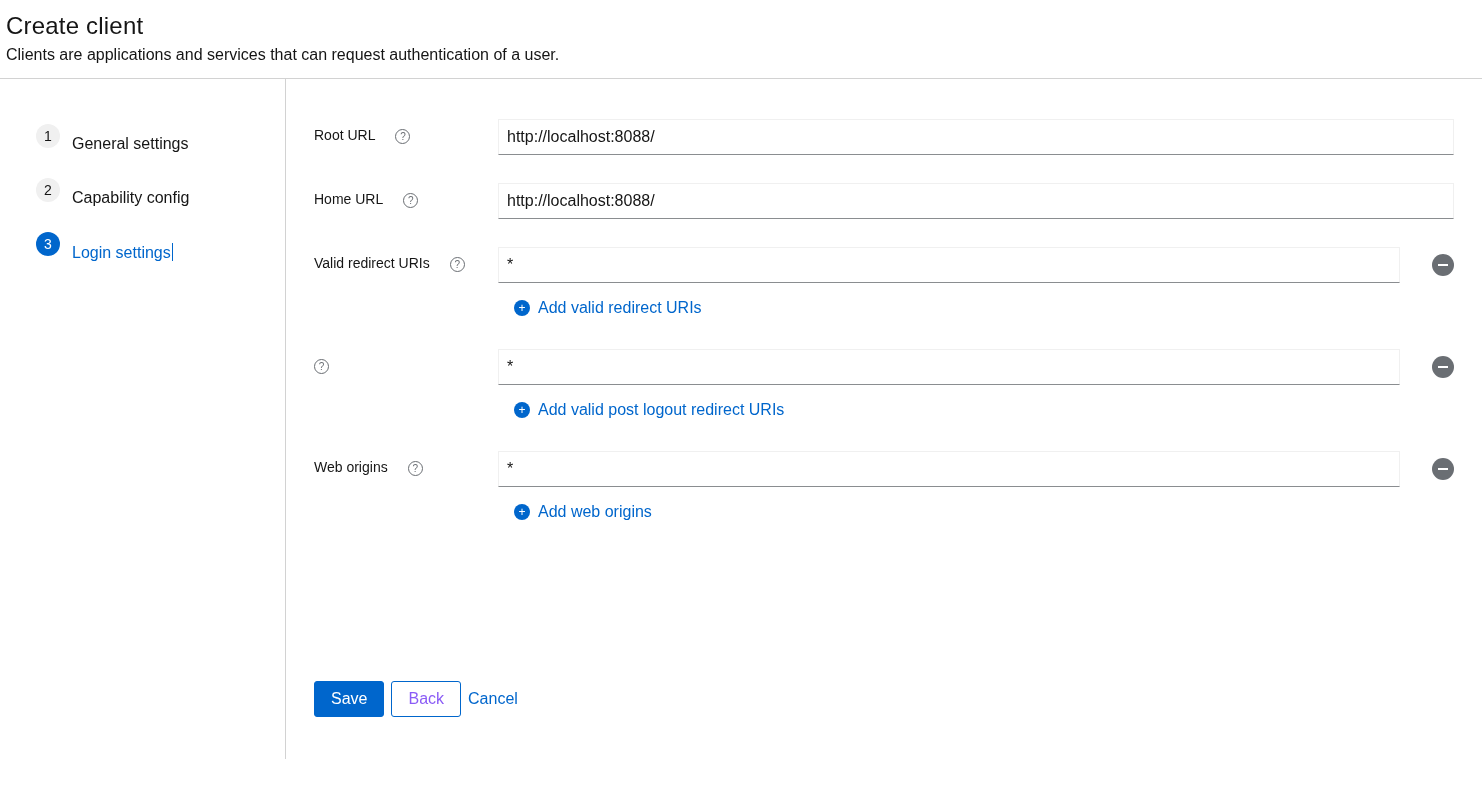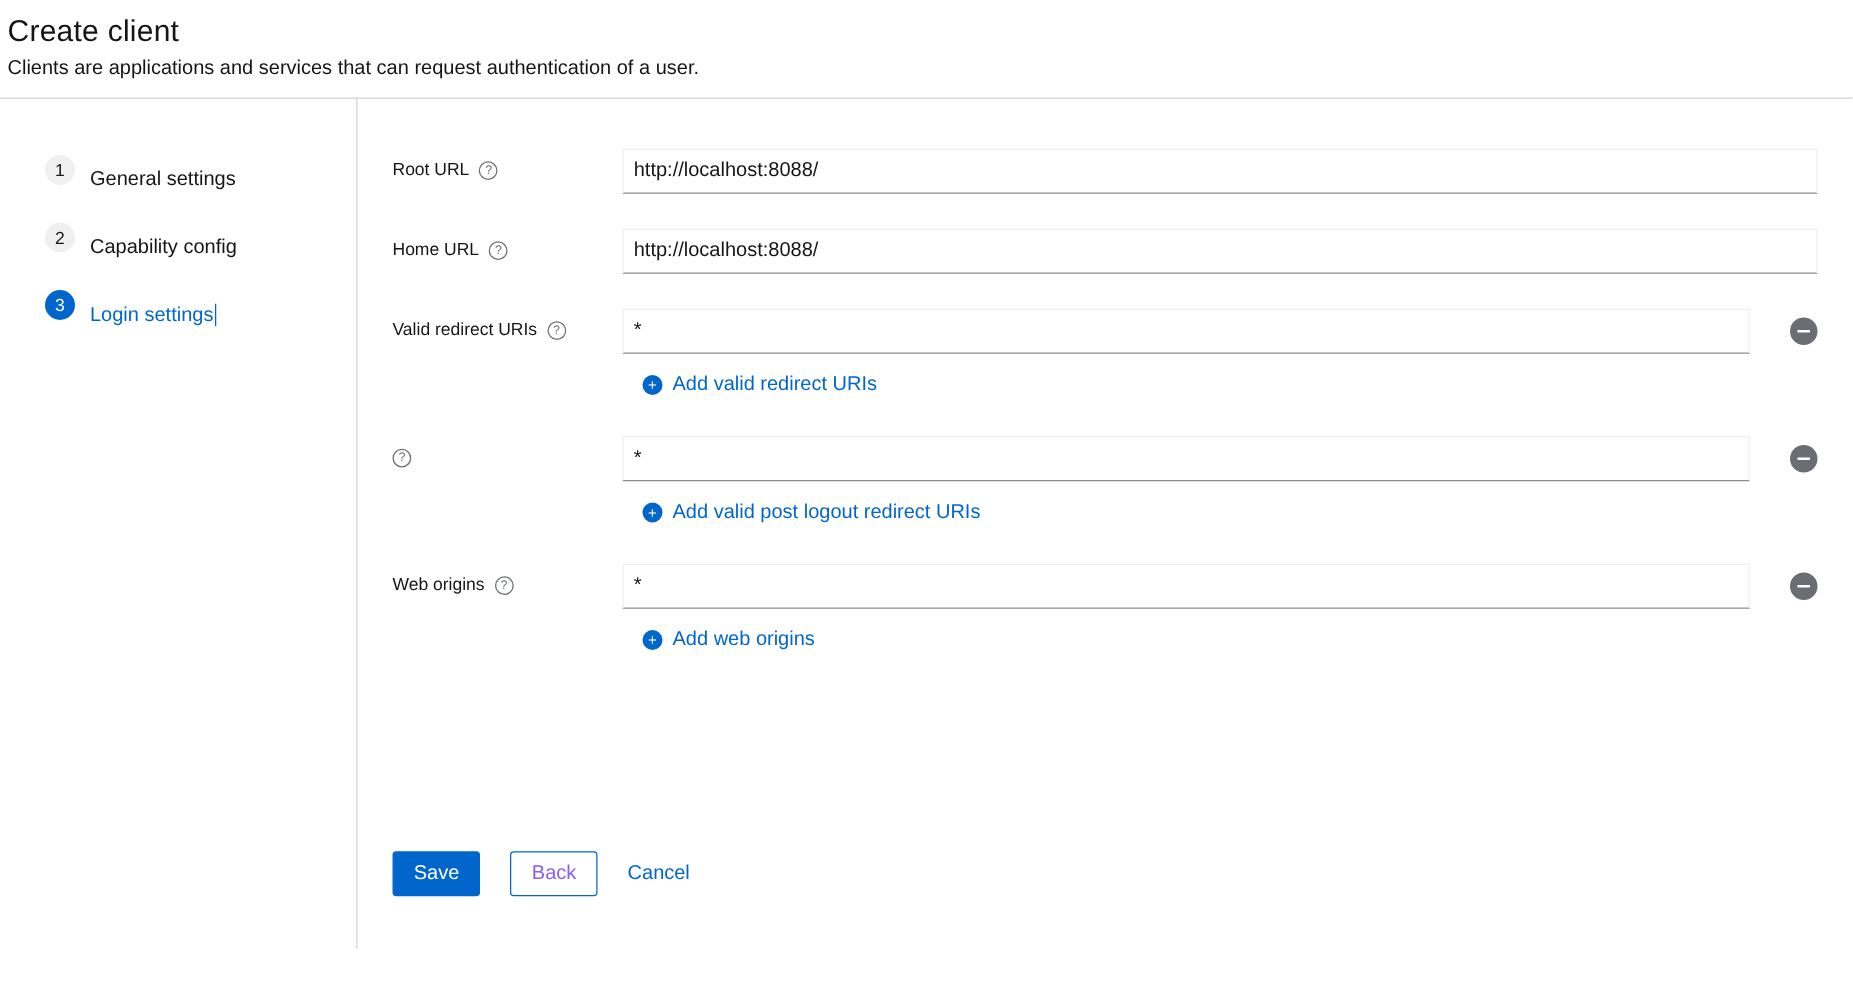--- a/index.html
+++ b/index.html
@@ -33,21 +33,21 @@
     .step.active .step-label { color: #06c; }
     .step.active .step-label::after {
       content: ""; display: inline-block; width:1px; height:1.1em;
       background:#06c; margin-left:1px; vertical-align:text-bottom;
     }
     .step-label { color: #151515; margin-top: 16px; }
 
     .content { flex: 1; padding: 40px 28px 20px; position: relative; }
     .form-row { display: flex; align-items: flex-start; margin-bottom: 28px; }
     .form-row.multi { margin-bottom: 32px; }
-    .label-col { width: 184px; padding-top: 8px; font-size: 14px; color:#151515; display:flex; align-items:flex-start; gap:8px; flex-wrap:wrap; }
+    .label-col { width: 184px; padding-top: 8px; font-size: 14px; color:#151515; display:flex; align-items:flex-start; gap:20px; flex-wrap:wrap; }
     .label-col.wrap { line-height:1.7; }
     .help { width:15px; height:15px; border:1px solid #6a6e73; border-radius:50%; display:inline-flex; align-items:center; justify-content:center; font-size:10px; color:#6a6e73; flex-shrink:0; position:relative; top:2px; }
     .input-col { flex: 1; }
 
     input[type=text] {
       width: 100%;
       height: 36px;
       font-size: 16px;
       color: #151515;
       padding: 16px 8px;
@@ -70,21 +70,21 @@
     .add-link {
       display:inline-flex; align-items:center; gap:8px;
       color:#06c; font-size:16px; cursor:pointer; padding-left:16px; margin-top:6px;
     }
     .plus-icon {
       width:16px; height:16px; border-radius:50%; background:#06c;
       display:inline-flex; align-items:center; justify-content:center; color:#fff;
       font-size:12px; line-height:1;
     }
 
-    .actions { display:flex; gap:24px; align-items:center; margin-top:160px; }
+    .actions { display:flex; gap:7px; align-items:center; margin-top:160px; }
     .btn { height:36px; padding:0 16px; border-radius:3px; font-size:16px; cursor:pointer; display:inline-flex; align-items:center; }
     .btn-primary   { background:#06c; color:#fff; border:1px solid #06c; }
     .btn-secondary { background:#fff; color:#8b5cf6; border:1px solid #06c; }
     .btn-link      { background:transparent; color:#06c; border:none; padding:0; }
   </style>
 </head>
 <body>
 
 <div class="header">
   <h1>Create client</h1>

